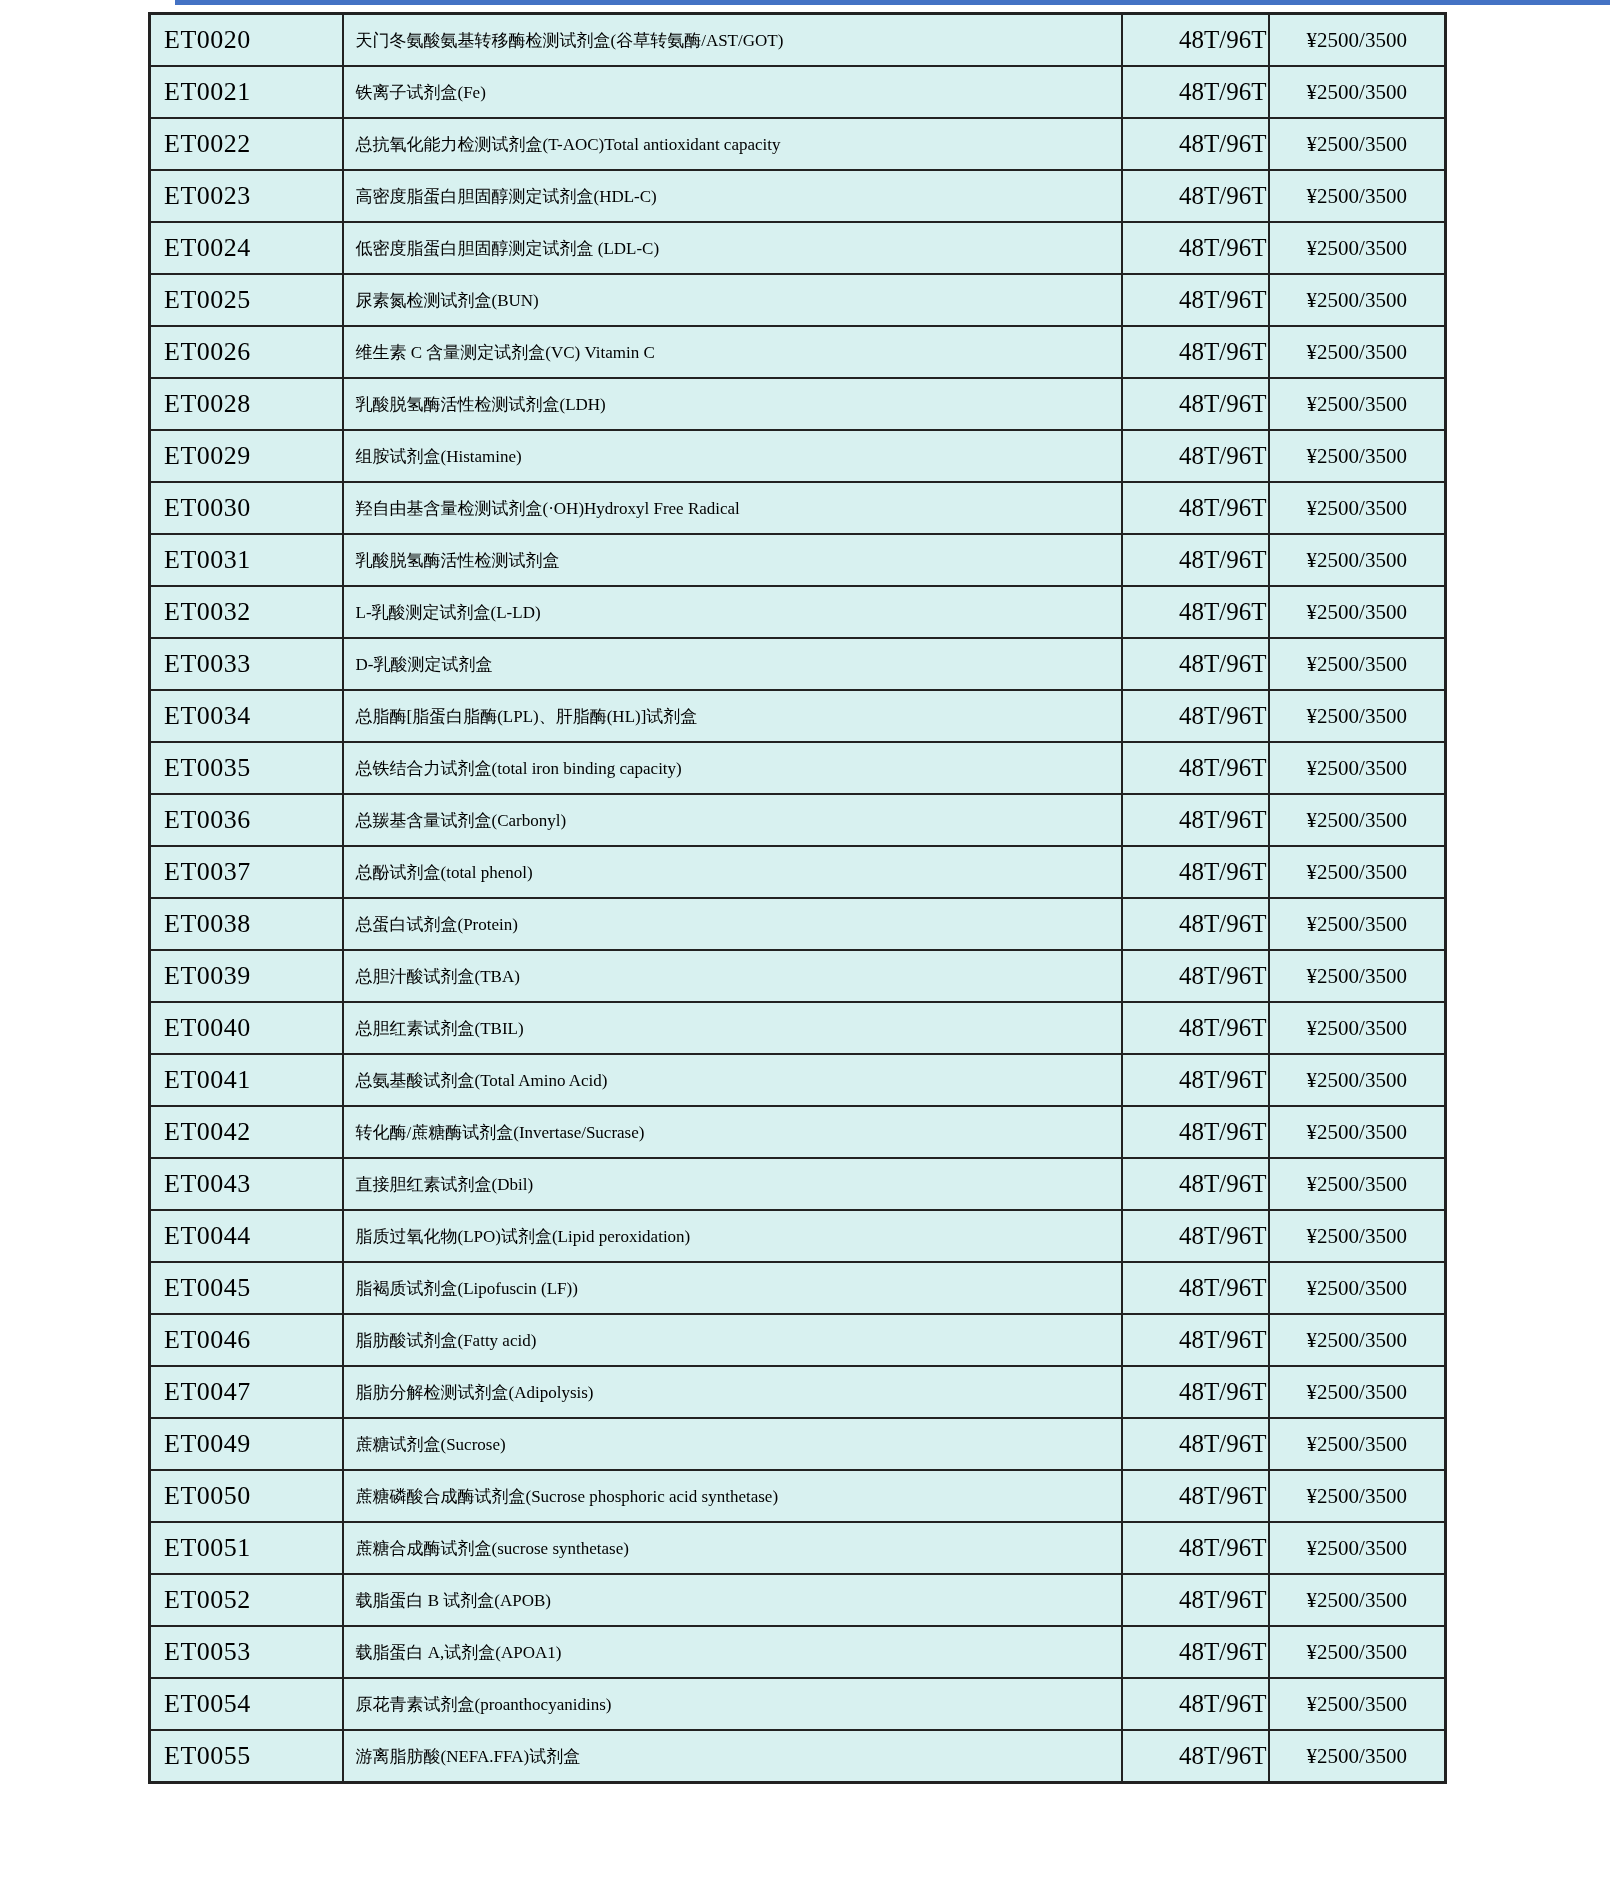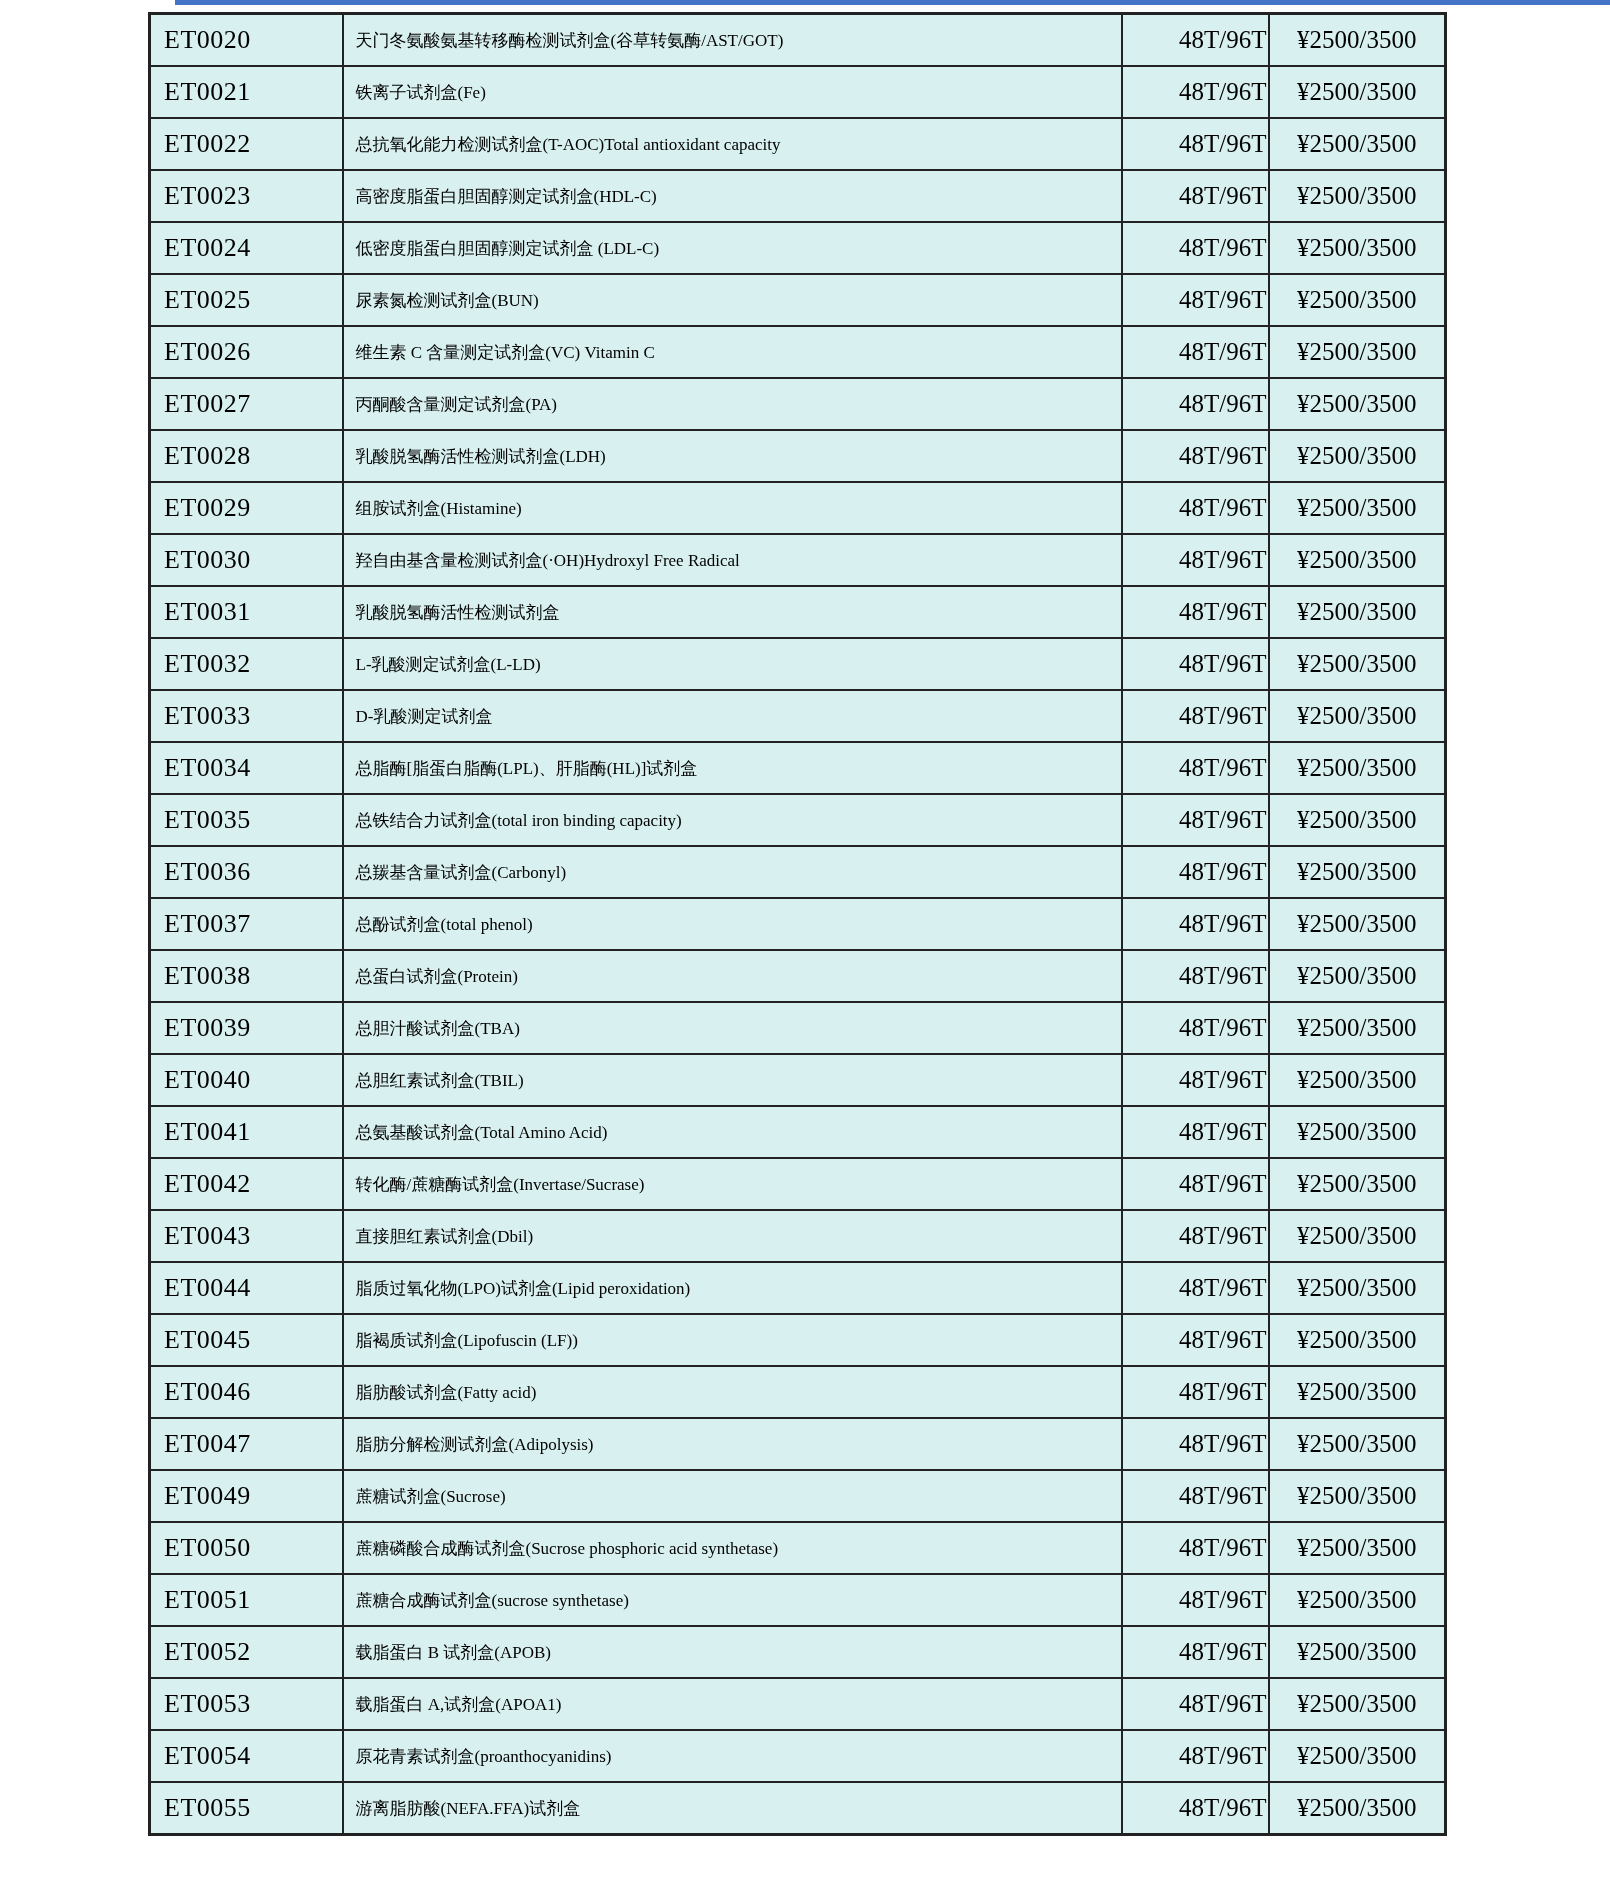--- a/index.html
+++ b/index.html
@@ -37,21 +37,21 @@
     font-size:26px;padding-left:13px;letter-spacing:0.5px;
   }
   td.name-cell{
     font-size:17px;padding-left:12px;
     font-family:"Liberation Serif","DejaVu Serif",serif;
   }
   td.spec-cell{
     font-size:25px;text-align:right;
   }
   td.price-cell{
-    font-size:25px;text-align:center;
+    font-size:21px;text-align:center;
   }
 </style>
 </head>
 <body>
 
 <div class="top-bar"></div>
 
 <table class="price-table">
   <colgroup>
     <col style="width:193px">
@@ -96,26 +96,20 @@
         <td class="spec-cell">48T/96T</td>
         <td class="price-cell">¥2500/3500</td>
       </tr>
       <tr>
         <td class="code-cell">ET0026</td>
         <td class="name-cell">维生素 C 含量测定试剂盒(VC) Vitamin C</td>
         <td class="spec-cell">48T/96T</td>
         <td class="price-cell">¥2500/3500</td>
       </tr>
       <tr>
-        <td class="code-cell">ET0027</td>
-        <td class="name-cell">丙酮酸含量测定试剂盒(PA)</td>
-        <td class="spec-cell">48T/96T</td>
-        <td class="price-cell">¥2500/3500</td>
-      </tr>
-      <tr>
         <td class="code-cell">ET0028</td>
         <td class="name-cell">乳酸脱氢酶活性检测试剂盒(LDH)</td>
         <td class="spec-cell">48T/96T</td>
         <td class="price-cell">¥2500/3500</td>
       </tr>
       <tr>
         <td class="code-cell">ET0029</td>
         <td class="name-cell">组胺试剂盒(Histamine)</td>
         <td class="spec-cell">48T/96T</td>
         <td class="price-cell">¥2500/3500</td>

